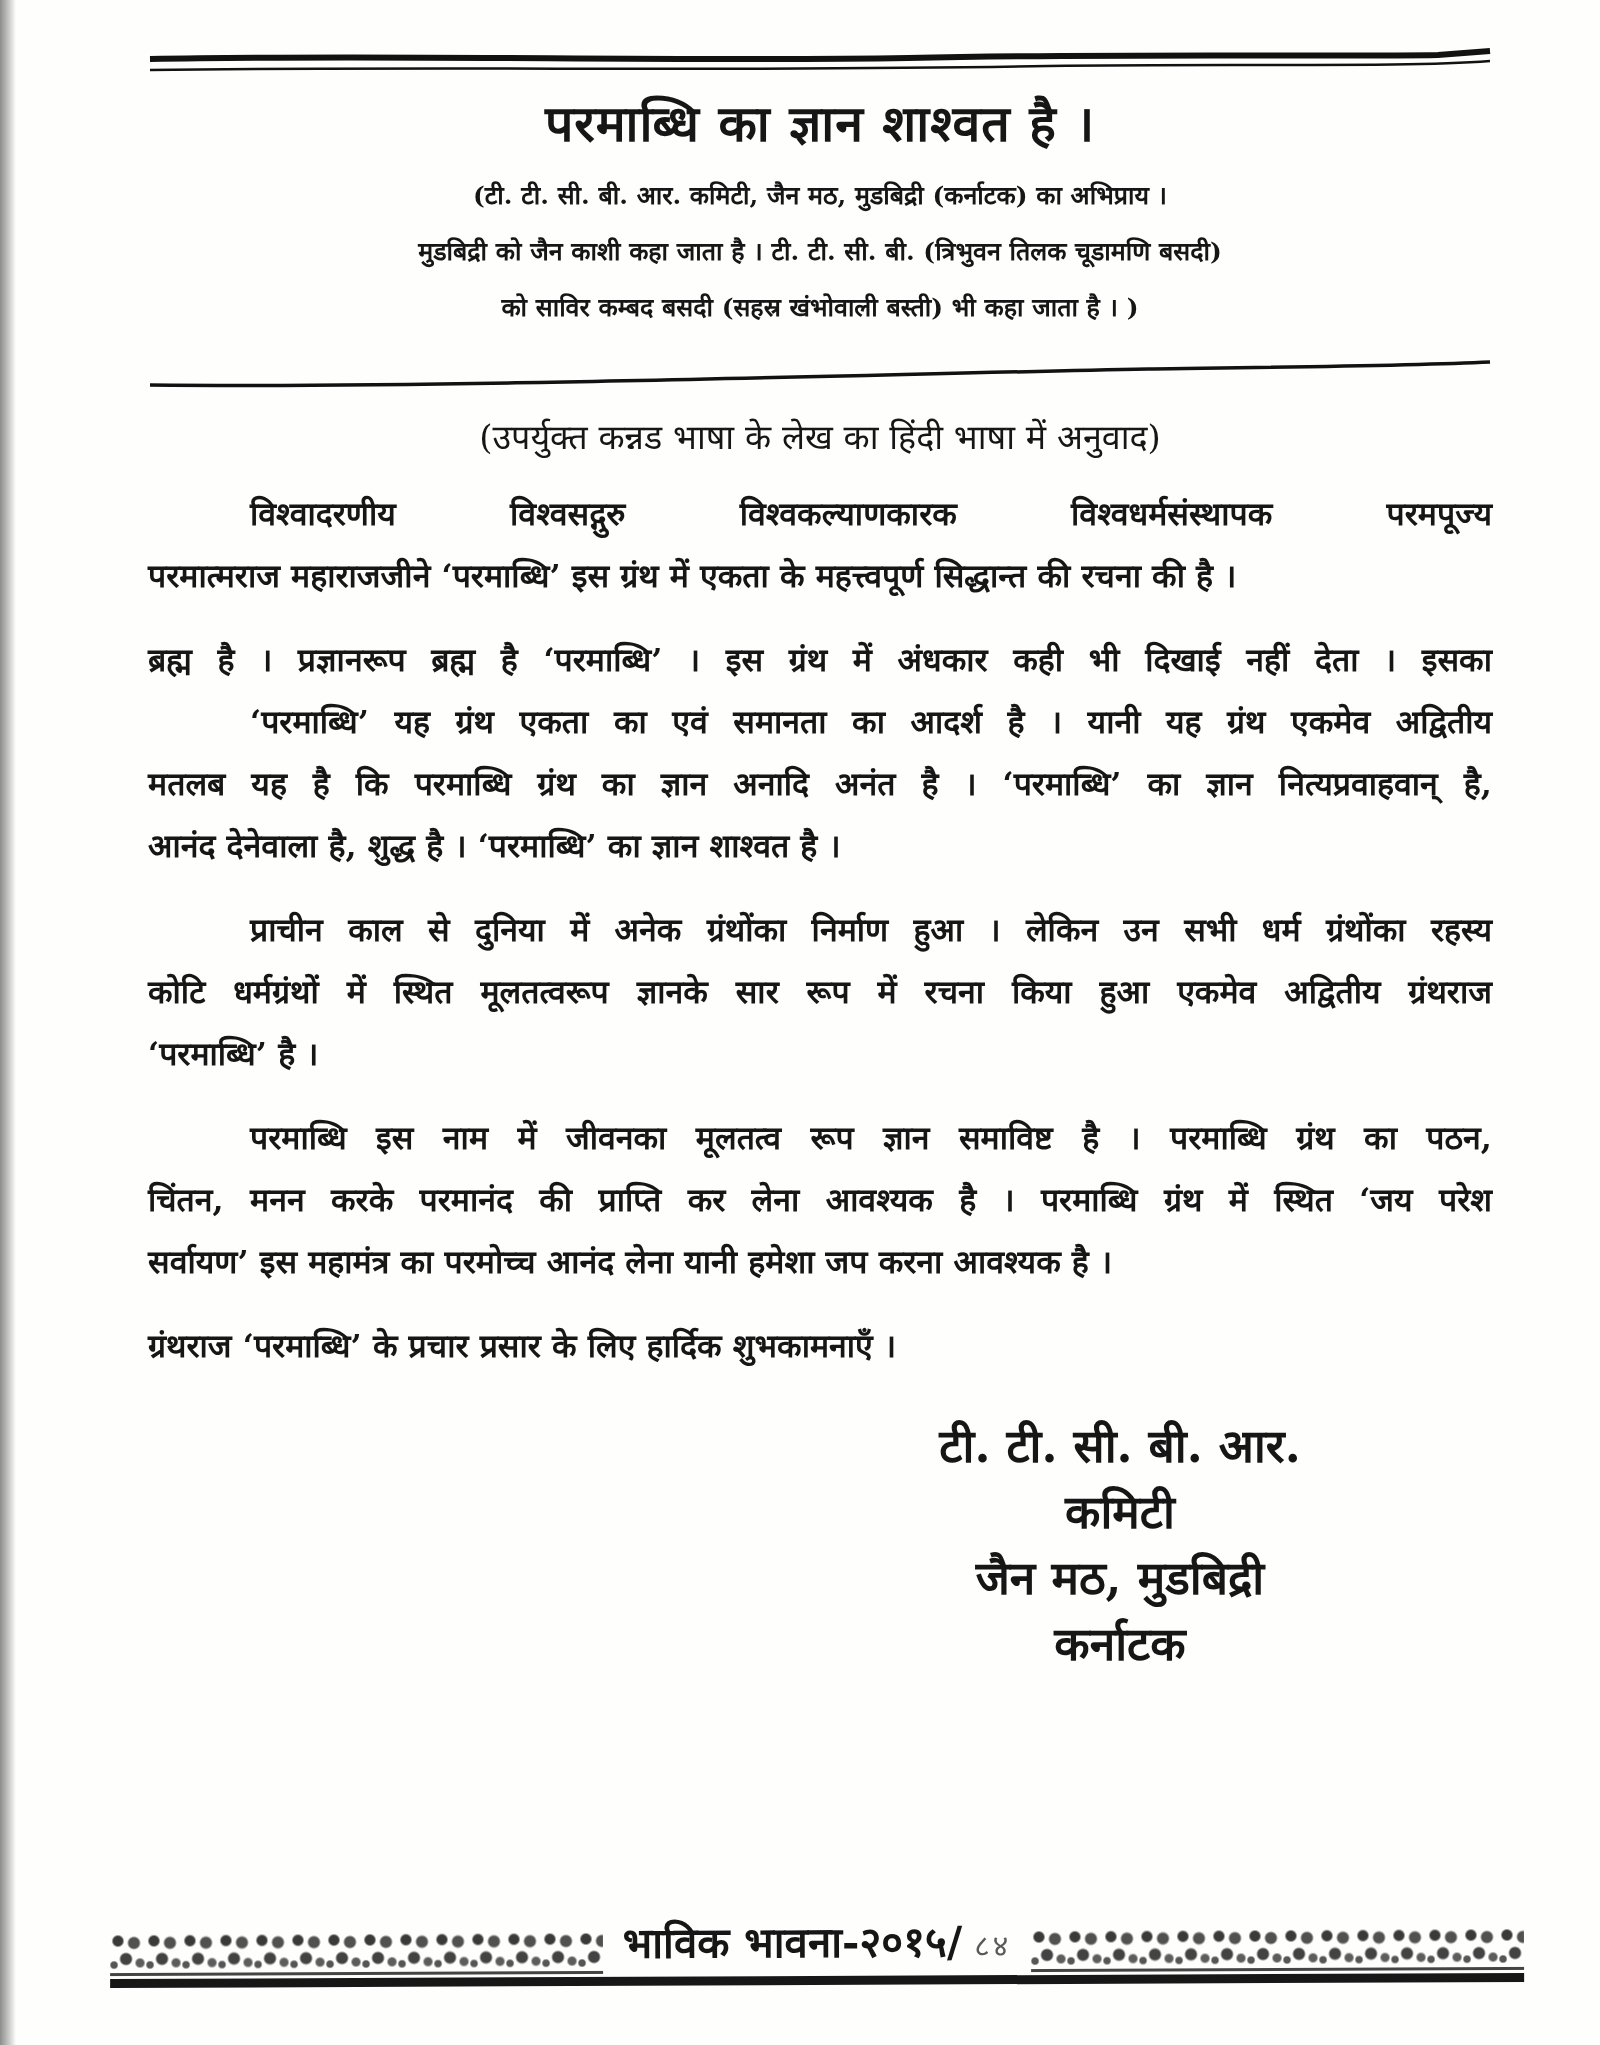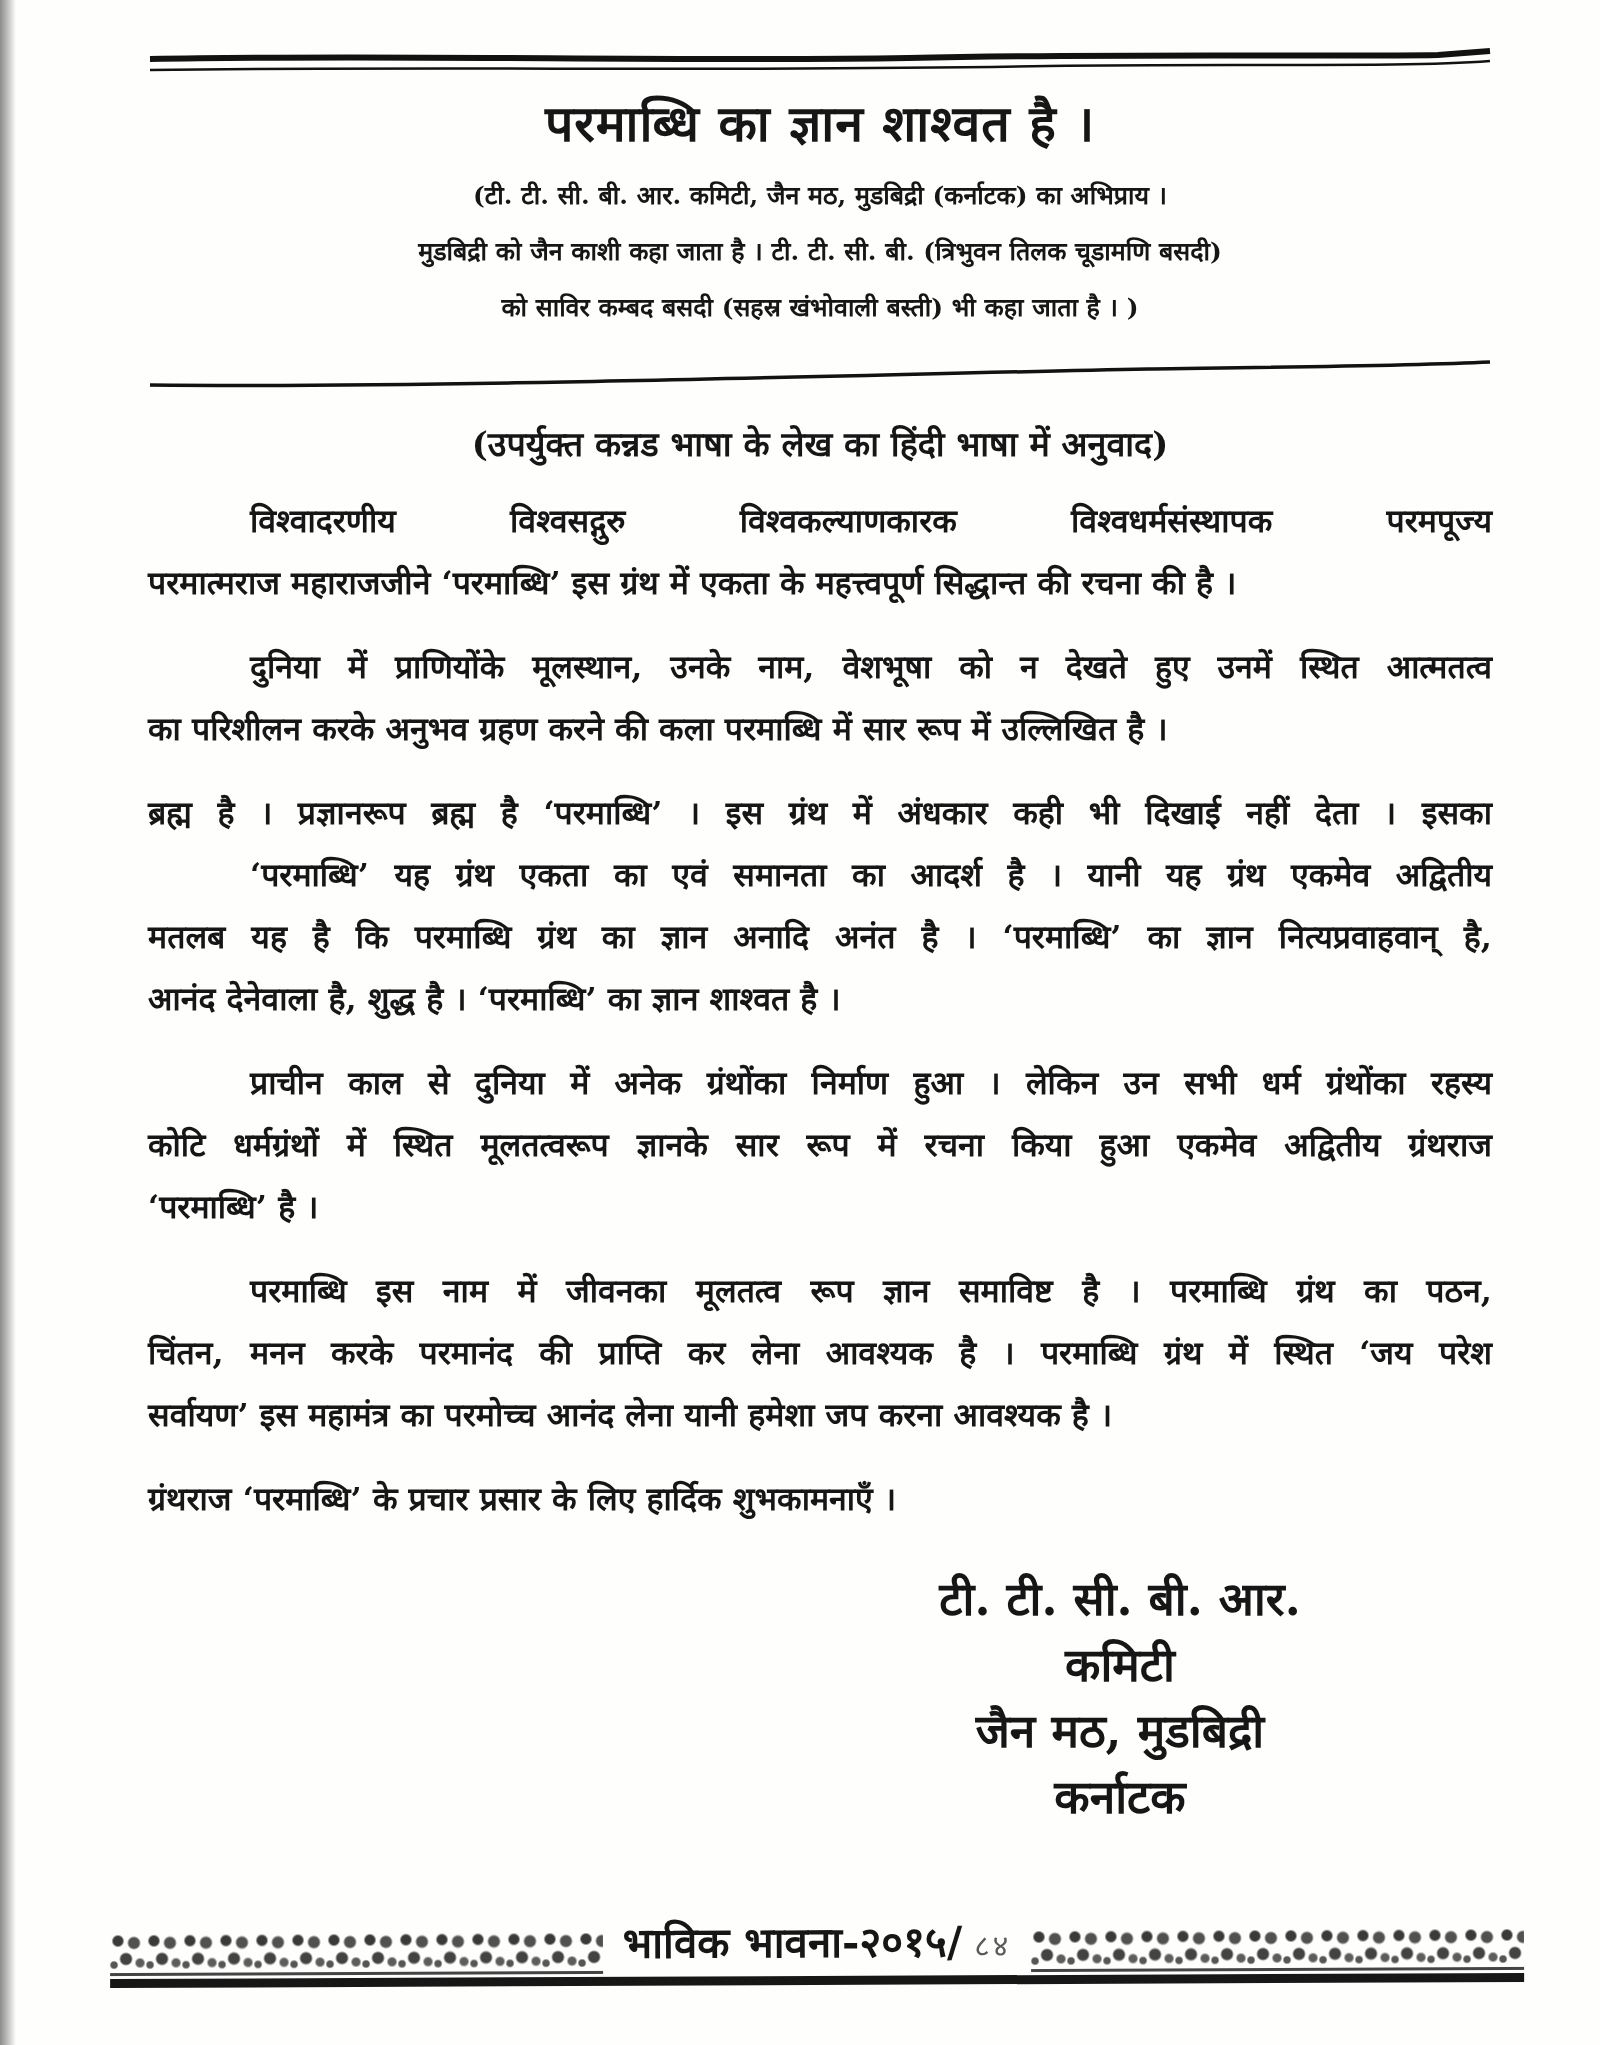--- a/index.html
+++ b/index.html
@@ -32,22 +32,22 @@
     margin: 16px 0 0 0;
     font-size: 50px; font-weight: bold;
     text-align: center; letter-spacing: 1px;
     line-height: 68px;
   }
   .header-note { margin-top: 10px; text-align: center; }
   .hline {
     font-size: 25px; font-weight: bold; line-height: 56px; white-space: nowrap;
   }
   .subtitle {
-    margin-top: 30px; text-align: center;
-    font-size: 34px; font-weight: bold; line-height: 48px;
+    margin-top: 23px; text-align: center;
+    font-size: 34px; font-weight: normal; line-height: 48px;
   }
 
   .body-text { margin-top: 0; }
   .para { margin-top: 22px; }
   .line {
     font-size: 32px; font-weight: bold; line-height: 62px;
     text-align: justify;
   }
   .line.jl { text-align-last: justify; }
   .line.first { padding-left: 102px; }
@@ -115,24 +115,20 @@
 
     <div class="subtitle">(उपर्युक्त कन्नड भाषा के लेख का हिंदी भाषा में अनुवाद)</div>
 
     <div class="body-text">
 
       <div class="para">
         <div class="line first jl">विश्वादरणीय विश्वसद्गुरु विश्वकल्याणकारक विश्वधर्मसंस्थापक परमपूज्य</div>
         <div class="line">परमात्मराज महाराजजीने ‘परमाब्धि’ इस ग्रंथ में एकता के महत्त्वपूर्ण सिद्धान्त की रचना की है ।</div>
       </div>
 
-      <div class="para">
-        <div class="line first jl">दुनिया में प्राणियोंके मूलस्थान, उनके नाम, वेशभूषा को न देखते हुए उनमें स्थित आत्मतत्व</div>
-        <div class="line">का परिशीलन करके अनुभव ग्रहण करने की कला परमाब्धि में सार रूप में उल्लिखित है ।</div>
-      </div>
 
       <div class="para">
         <div class="line jl">ब्रह्म है । प्रज्ञानरूप ब्रह्म है  ‘परमाब्धि’ । इस ग्रंथ में अंधकार कही भी दिखाई नहीं देता । इसका</div>
         <div class="line first jl">‘परमाब्धि’ यह ग्रंथ एकता का एवं समानता का आदर्श है  । यानी यह ग्रंथ एकमेव अद्वितीय</div>
         <div class="line jl">मतलब यह है कि परमाब्धि ग्रंथ का ज्ञान अनादि अनंत है । ‘परमाब्धि’ का ज्ञान नित्यप्रवाहवान् है,</div>
         <div class="line">आनंद देनेवाला है, शुद्ध है । ‘परमाब्धि’ का ज्ञान शाश्वत है ।</div>
       </div>
 
       <div class="para">
         <div class="line first jl">प्राचीन काल से दुनिया में अनेक ग्रंथोंका निर्माण हुआ । लेकिन उन सभी धर्म ग्रंथोंका रहस्य</div>

